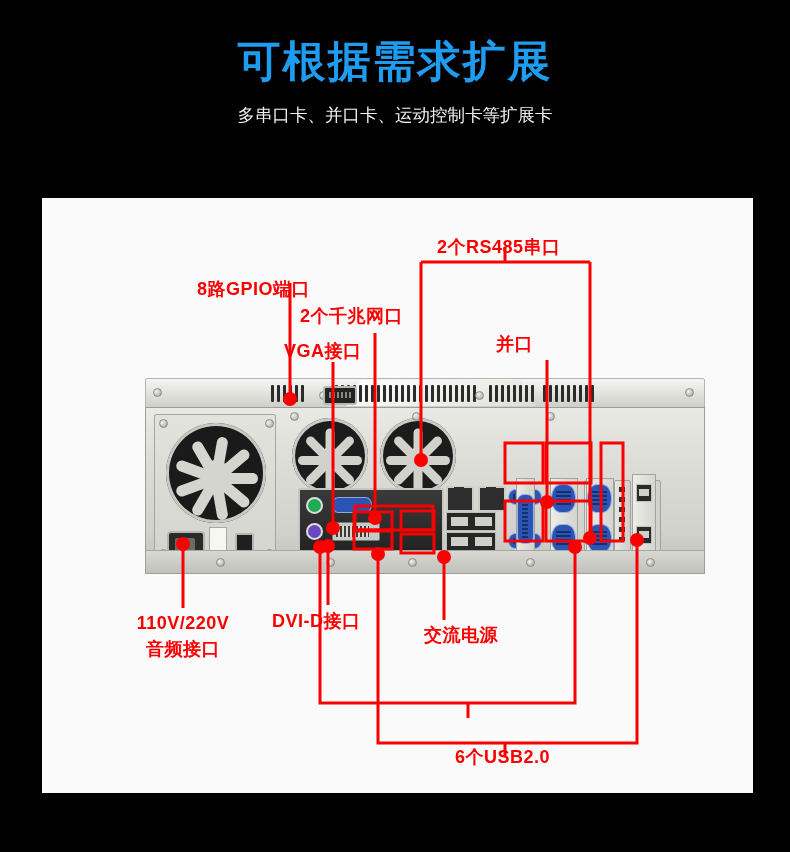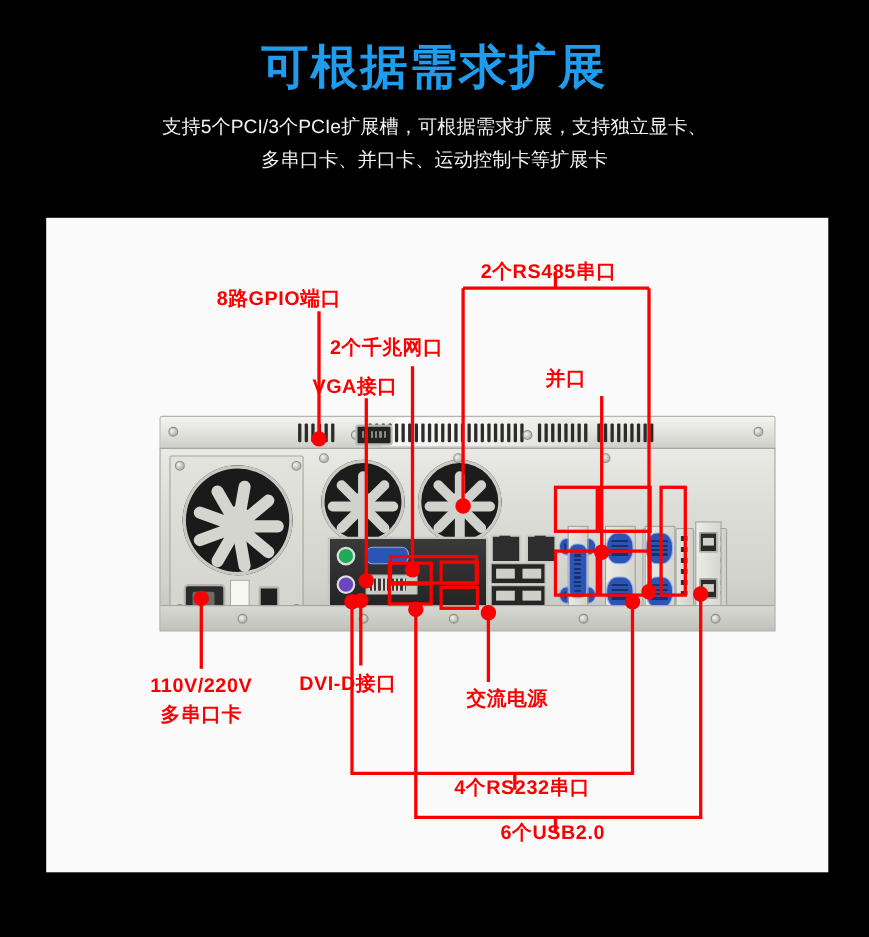--- a/index.html
+++ b/index.html
@@ -252,21 +252,20 @@
   .lbl.c{text-align:center;}
 </style>
 </head>
 <body>
 
 <div id="root">
 
   <div class="hdr">
     <div class="title">可根据需求扩展</div>
     <div class="subtitle">
-      <div>支持5个PCI/3个PCIe扩展槽，可根据需求扩展，支持独立显卡、</div>
       <div>多串口卡、并口卡、运动控制卡等扩展卡</div>
     </div>
   </div>
 
   <div class="panel">
 
     <div class="chassis">
 
       <div class="ch-lid"></div>
 
@@ -486,34 +485,33 @@
       <circle cx="183" cy="544" r="7"></circle>
       <circle cx="328" cy="546" r="7"></circle>
       <circle cx="444" cy="557" r="7"></circle>
       <circle cx="320" cy="547" r="7"></circle>
       <circle cx="378" cy="554" r="7"></circle>
       <circle cx="575" cy="547" r="7"></circle>
       <circle cx="637" cy="540" r="7"></circle>
     </g>
   </svg>
 
-  <div class="lbl" style="left:197px;top:260px">8路GPIO端口</div>
+  <div class="lbl" style="left:197px;top:278px">8路GPIO端口</div>
 
   <div class="lbl" style="left:300px;top:305px">2个千兆网口</div>
 
   <div class="lbl" style="left:284px;top:340px">VGA接口</div>
 
   <div class="lbl" style="left:437px;top:236px">2个RS485串口</div>
 
   <div class="lbl" style="left:496px;top:333px">并口</div>
 
   <div class="lbl c" style="left:120px;top:612px;width:126px">110V/220V</div>
-  <div class="lbl c" style="left:120px;top:638px;width:126px">多串口卡</div>
+  <div class="lbl c" style="left:120px;top:638px;width:126px">音频接口</div>
 
   <div class="lbl" style="left:272px;top:610px">DVI-D接口</div>
 
   <div class="lbl" style="left:424px;top:624px">交流电源</div>
 
-  <div class="lbl" style="left:413px;top:705px">4个RS232串口</div>
 
   <div class="lbl" style="left:455px;top:746px">6个USB2.0</div>
 
 </div>
 
 </body></html>

